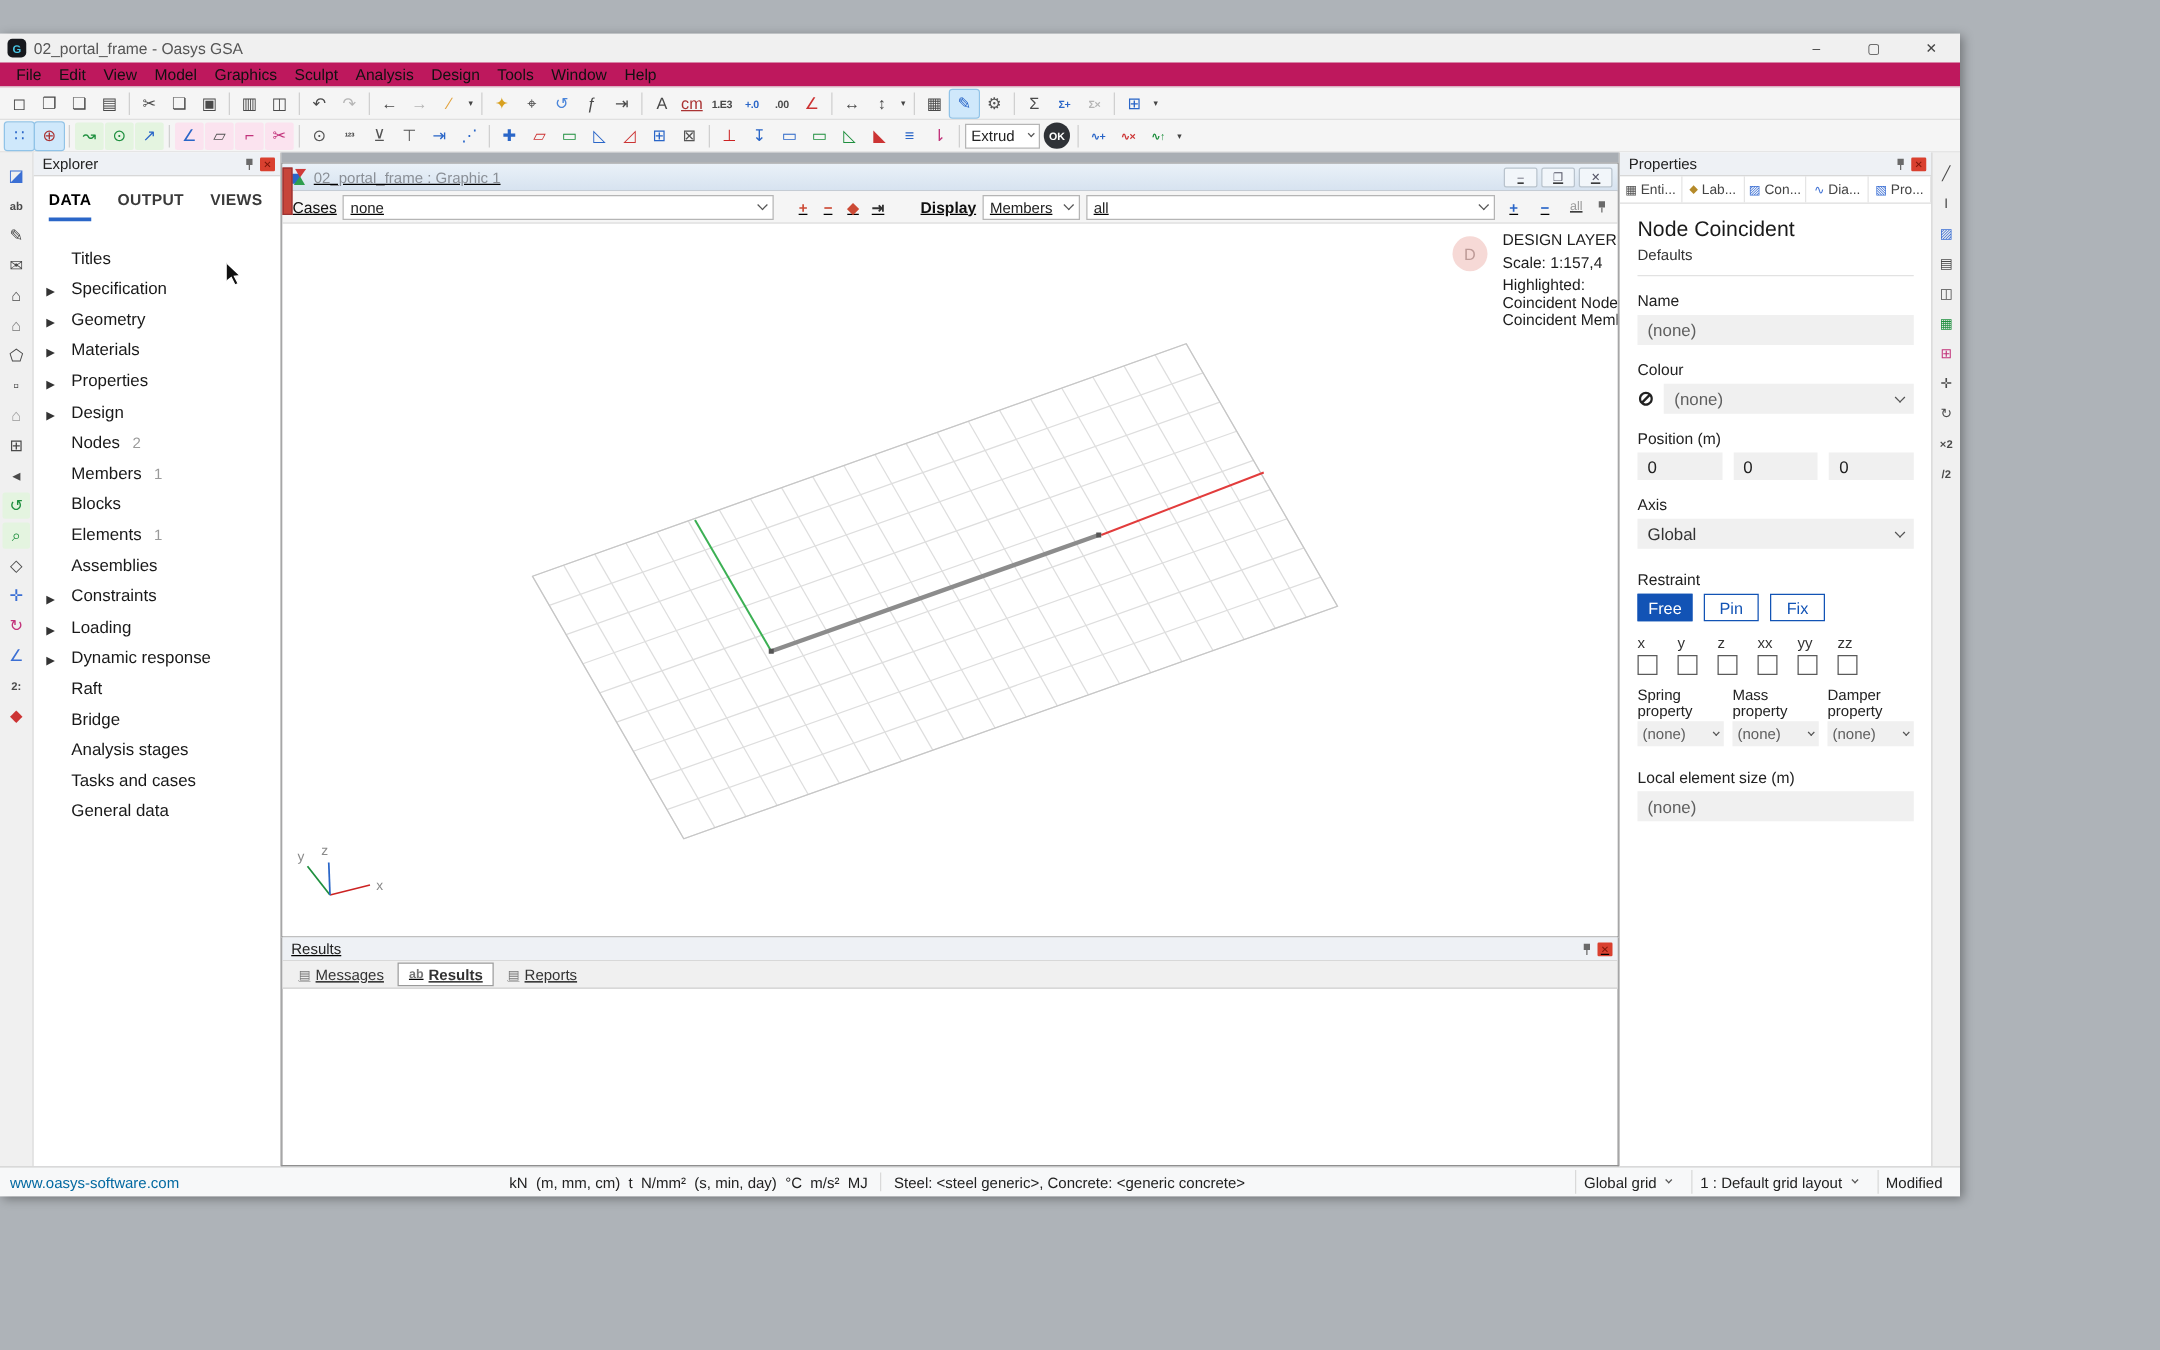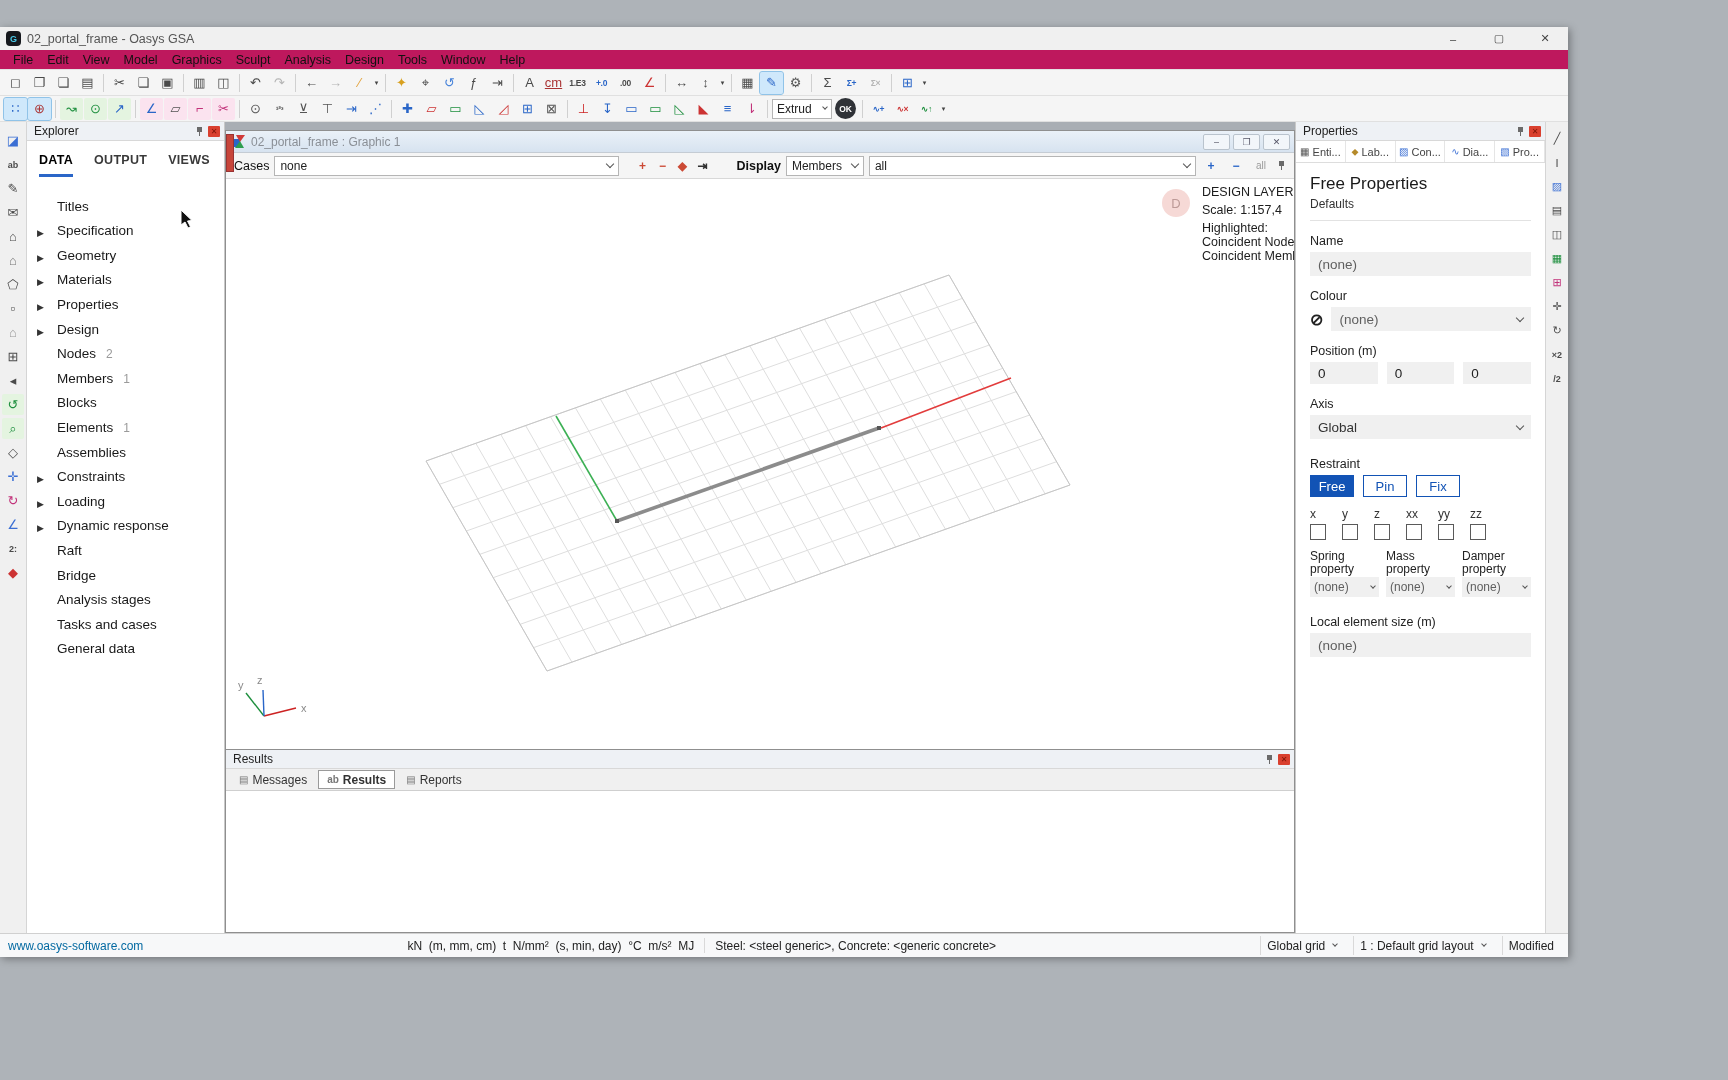--- a/index.html
+++ b/index.html
@@ -40,21 +40,21 @@
   .pin::after{content:"";position:absolute;left:5px;top:6px;width:1px;height:4px;background:#6a6a6a;}
   .close-red{width:12px;height:11px;background:#d9402f;color:#7c1408;font-size:8px;line-height:11px;text-align:center;border-radius:1px;}
   .ex-tabs{display:flex;justify-content:space-between;padding:12px 14px 0 12px;flex:none;}
   .ex-tab{font-size:12.5px;font-weight:bold;color:#3a3a3a;padding-bottom:7px;letter-spacing:.3px;}
   .ex-tab.active{color:#000;border-bottom:3px solid #2a66c8;}
   .tree{flex:1;padding-top:12px;overflow:hidden;}
   .tree-row{height:24.6px;display:flex;align-items:flex-end;padding-left:10px;font-size:13.5px;color:#191919;}
   .tree-arrow{width:20px;font-size:9px;color:#333;flex:none;}
   .tree-count{margin-left:10px;font-size:12px;color:#9a9a9a;}
 
-  .center{flex:1;display:flex;flex-direction:column;background:#a9aeb4;min-width:0;padding-top:8px;position:relative;}
+  .center{flex:1;display:flex;flex-direction:column;background:#a9aeb4;min-width:0;padding-top:8px;position:relative;text-decoration:underline;}
   .mdi-tab{position:absolute;left:1px;top:12px;width:8px;height:38px;background:#c7453a;border:1px solid #933;}
   .gwin{height:620px;background:#fff;border:1px solid #8f8f8f;display:flex;flex-direction:column;flex:none;}
   .gwin-title{height:22px;background:linear-gradient(#eaf1f8,#d7e3f0);display:flex;align-items:center;padding:0 4px 0 6px;gap:6px;font-size:12px;color:#8a8f96;border-bottom:1px solid #c5ccd4;flex:none;}
   .gwin-controls{margin-left:auto;display:flex;gap:3px;}
   .gwin-btn{width:27px;height:16px;background:#f2f6fa;border:1px solid #b9c3cd;font-size:9px;color:#556;display:flex;align-items:center;justify-content:center;border-radius:2px;}
   .gcases{height:26px;background:#f5f5f5;border-bottom:1px solid #d8d8d8;display:flex;align-items:center;padding:0 8px;font-size:12.5px;color:#111;gap:5px;flex:none;}
   .combo{height:20px;background:#fff;border:1px solid #b5b5b5;display:flex;align-items:center;justify-content:space-between;padding:0 5px;font-size:12px;color:#222;}
   .combo-cases{width:345px;margin-right:8px;}
   .combo-display{width:78px;}
   .combo-filter{flex:1;max-width:352px;}
@@ -514,21 +514,21 @@
             <div class="ptab">
               <span class="ptab-icon" style="color: rgb(59, 111, 212);">∿</span>
               <span>Dia...</span>
             </div>
             <div class="ptab">
               <span class="ptab-icon" style="color: rgb(59, 111, 212);">▧</span>
               <span>Pro...</span>
             </div>
           </div>
         <div class="pbody">
-          <div class="p-heading">Free Properties</div>
+          <div class="p-heading">Node Coincident</div>
           <div class="p-sub">Defaults</div>
 
           <div class="p-label">Name</div>
           <div class="p-input">(none)</div>
 
           <div class="p-label">Colour</div>
           <div class="colour-row">
             <span class="nocolour">⊘</span>
             <div class="p-combo">
               <span>(none)</span>

